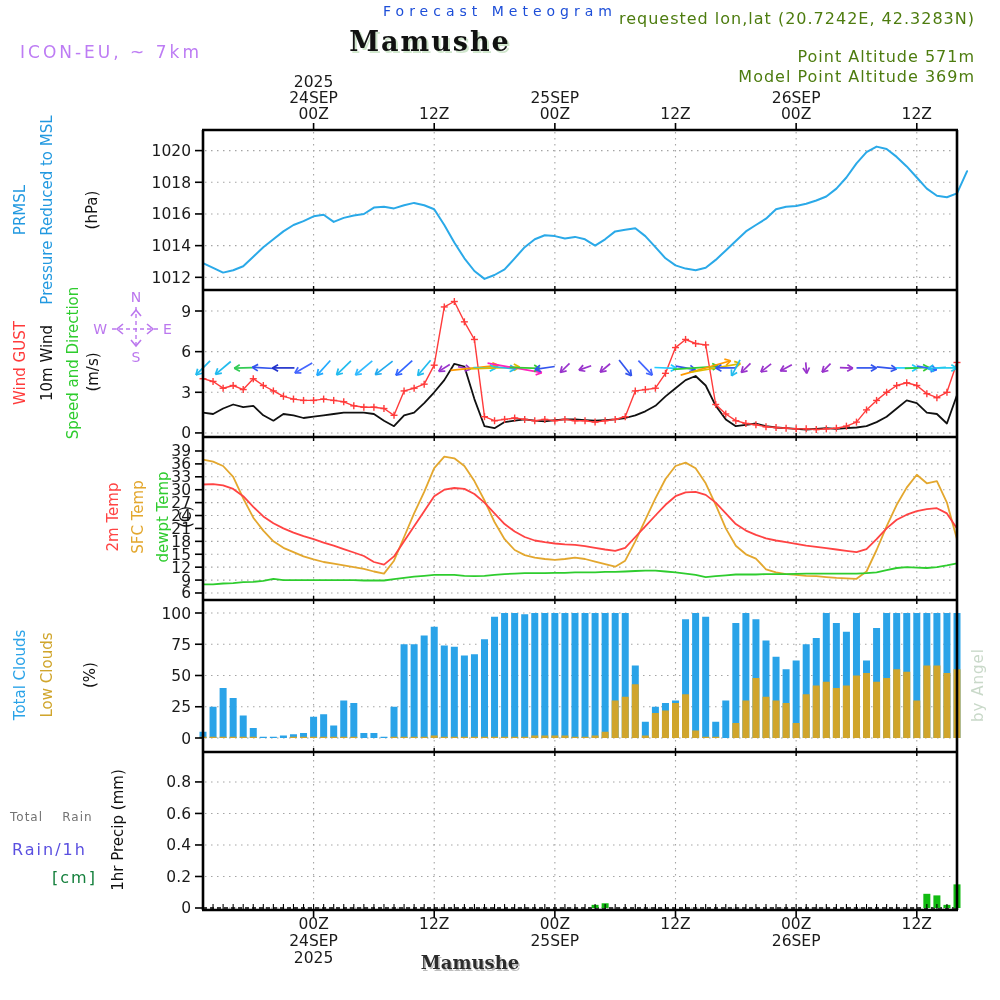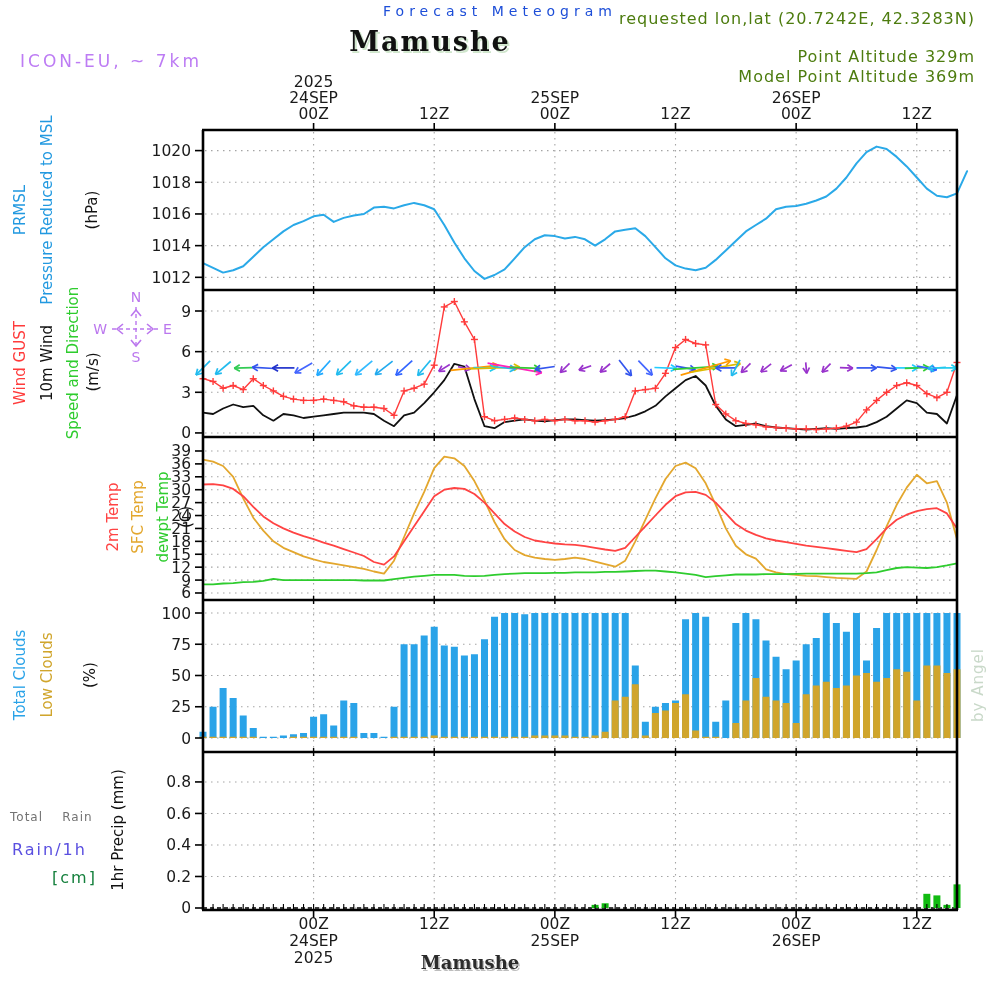--- a/index.html
+++ b/index.html
@@ -6,21 +6,21 @@
   #stage{position:relative;width:1000px;height:1000px;background:#fff;overflow:hidden;
          font-family:"DejaVu Sans",sans-serif;}
   #plot{position:absolute;left:0;top:0;z-index:1;}
   .hud{position:absolute;z-index:2;white-space:nowrap;}
   .vlab{position:absolute;z-index:2;white-space:nowrap;transform:translate(-50%,-50%) rotate(-90deg);
         font-size:15px;}
   #title{left:0;right:0;top:3px;text-align:center;font-size:14px;letter-spacing:5px;color:#1d4ed8;}
   #station{left:255px;width:350px;top:26px;text-align:center;font-size:27px;font-weight:bold;
            font-family:"DejaVu Serif",serif;color:#111;letter-spacing:2px;
            text-shadow:2px 2px 0 #cfe6cc;}
-  #model{left:20px;top:51px;font-size:17px;letter-spacing:3px;color:#bd7cf4;}
+  #model{left:20px;top:42px;font-size:17px;letter-spacing:3px;color:#bd7cf4;}
   .geo{right:25px;text-align:left;font-size:16px;letter-spacing:1px;color:#4d7c0f;}
   #geo1{top:9px;}
   #geo2{top:28px;}
   #geo3{top:47px;}
   #geo4{top:67px;}
   #watermark{left:978px;top:685px;transform:translate(-50%,-50%) rotate(-90deg);
              transform-origin:center;position:absolute;z-index:2;color:#c9d9c9;
              font-size:15px;letter-spacing:1px;white-space:nowrap;}
   #footer-station{left:370px;width:200px;top:952px;text-align:center;font-size:18px;font-weight:bold;
                   font-family:"DejaVu Serif",serif;color:#2b2b2b;text-shadow:1.5px 1.5px 0 #bdbdbd;}
@@ -776,21 +776,21 @@
         <text x="136" y="362" text-anchor="middle" font-size="14" fill="#bb77ee">S</text>
         <text x="107" y="334" text-anchor="end" font-size="14" fill="#bb77ee">W</text>
         <text x="163" y="334" text-anchor="start" font-size="14" fill="#bb77ee">E</text>
       </g>
     </svg>
 
   <div id="title" class="hud">Forecast Meteogram</div>
   <div id="station" class="hud">Mamushe</div>
   <div id="model" class="hud">ICON-EU, ~ 7km</div>
   <div id="geo1" class="hud geo">requested lon,lat (20.7242E, 42.3283N)</div>
-  <div id="geo3" class="hud geo">Point Altitude 329m</div>
+  <div id="geo3" class="hud geo">Point Altitude 571m</div>
   <div id="geo4" class="hud geo">Model Point Altitude 369m</div>
 
   <div class="vlab" style="left:20px;top:210px;color:#2299e0;">PRMSL</div>
   <div class="vlab" style="left:47px;top:210px;color:#2299e0;">Pressure Reduced to MSL</div>
   <div class="vlab" style="left:92px;top:210px;color:#111;">(hPa)</div>
 
   <div class="vlab" style="left:20px;top:363px;color:#ff3b3b;">Wind GUST</div>
   <div class="vlab" style="left:47px;top:363px;color:#111;">10m Wind</div>
   <div class="vlab" style="left:73px;top:363px;color:#2ecc2e;">Speed and Direction</div>
   <div class="vlab" style="left:93px;top:372px;color:#111;">(m/s)</div>

